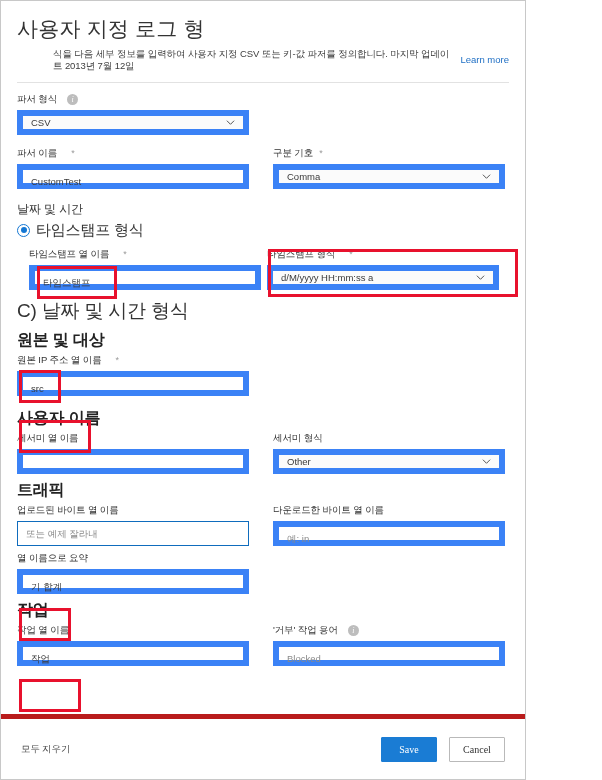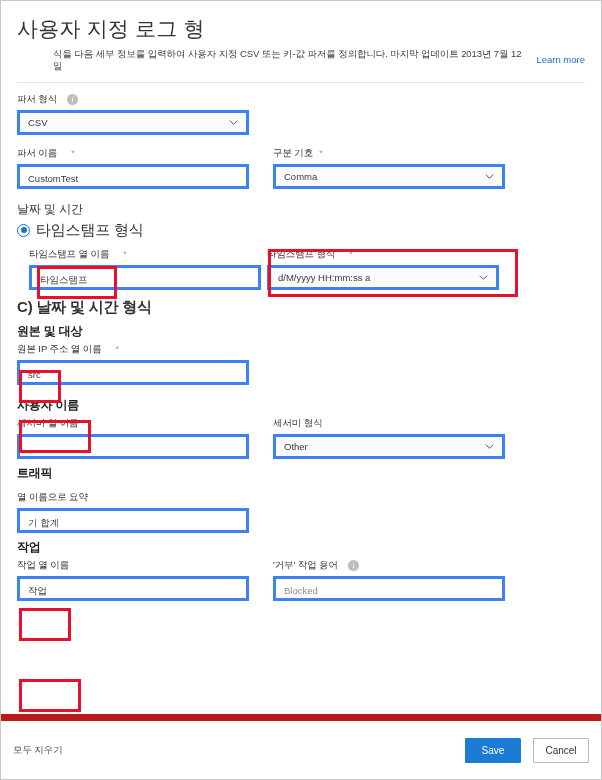--- a/index.html
+++ b/index.html
@@ -6,21 +6,21 @@
     margin: 0;
     padding: 0;
     background: #ffffff;
   }
   body {
     font-family: "Liberation Sans", "DejaVu Sans", sans-serif;
     -webkit-font-smoothing: antialiased;
   }
   #page {
     position: relative;
-    width: 602px;
+    width: 526px;
     height: 780px;
     background: #a21caf;
     border: 1px solid #c8c8c8;
     box-sizing: border-box;
     overflow: hidden;
   }
   .panel {
     position: absolute;
     left: 0;
     top: 0;
@@ -106,21 +106,21 @@
     text-align: center;
     font-style: italic;
     font-family: "Liberation Serif", serif;
     margin-left: 10px;
     flex: none;
   }
   .txt-input, .sel-input {
     box-sizing: border-box;
     width: 100%;
     height: 25px;
-    border: 3px solid #3b82f6;
+    border: 6px solid #3b82f6;
     background: #ffffff;
     font-size: 9.5px;
     color: #3a3a3a;
     padding: 0 8px;
     line-height: 23px;
     font-family: inherit;
     outline: none;
   }
   .txt-input.focused {
     border: 1px solid #0f6cbd;
@@ -146,28 +146,28 @@
   .spacer-6 { height: 6px; }
 
   
   .group-title {
     font-size: 12px;
     color: #333333;
     margin: 0 0 3px 0;
     letter-spacing: -0.1px;
   }
   .section-heading {
-    font-size: 15px;
-    color: #333333;
-    font-weight: 700;
+    font-size: 19px;
+    color: #333333;
+    font-weight: 400;
     margin: 0 0 6px 0;
     letter-spacing: -0.2px;
   }
   .group-bold {
-    font-size: 12px;
+    font-size: 16px;
     color: #222222;
     font-weight: bold;
     margin: 0 0 3px 0;
     letter-spacing: -0.2px;
   }
 
   
   .radio-row {
     display: flex;
     align-items: center;
@@ -202,27 +202,28 @@
   }
   .indent { margin-left: 12px; }
 
   
   .footer {
     position: absolute;
     left: 0;
     right: 0;
     bottom: 0;
     height: 65px;
-    border-top: 7px solid #b91c1c;
+    border-top: 5px solid #b91c1c;
     display: flex;
     align-items: center;
     justify-content: space-between;
-    padding: 0 12px;
-    box-sizing: border-box;
-    background: #ffffff;
+    padding: 0 20px;
+    box-sizing: border-box;
+    background: #ffffff;
+    font-family: Liberation Serif, serif;
   }
   .clear-link {
     font-size: 9.5px;
     color: #444444;
     cursor: pointer;
     letter-spacing: -0.1px;
   }
   .btn-group { display: flex; gap: 12px; }
   .btn {
     min-width: 56px;
@@ -385,20 +386,34 @@
               <path d="M1 3 L5 7 L9 3" fill="none" stroke="#555" stroke-width="1.1"></path>
             </svg>
           </div>
         </div>
       </div>
 
       <div class="spacer-6"></div>
 
       <div class="group-bold">트래픽</div>
 
+      <div class="row">
+        <div class="col">
+          <div class="field-label">
+            <span>업로드된 바이트 열 이름</span>
+          </div>
+          <div class="txt-input focused placeholder-text">또는 예제 잘라내</div>
+        </div>
+        <div class="col">
+          <div class="field-label">
+            <span>다운로드한 바이트 열 이름</span>
+          </div>
+          <div class="txt-input placeholder-text">예: in</div>
+        </div>
+      </div>
 
       <div class="spacer-6"></div>
 
       <div class="row">
         <div class="col">
           <div class="field-label">
             <span>열 이름으로 요약</span>
           </div>
           <div class="txt-input">기 합계</div>
         </div>

